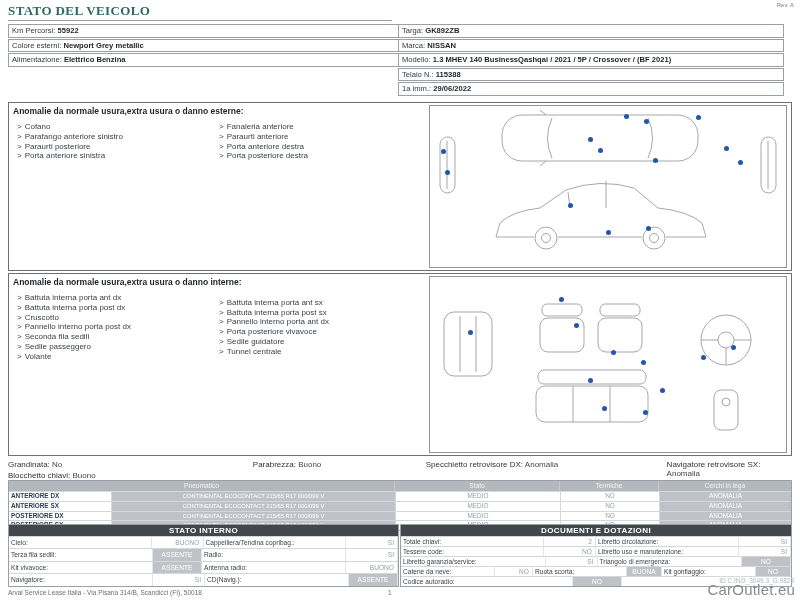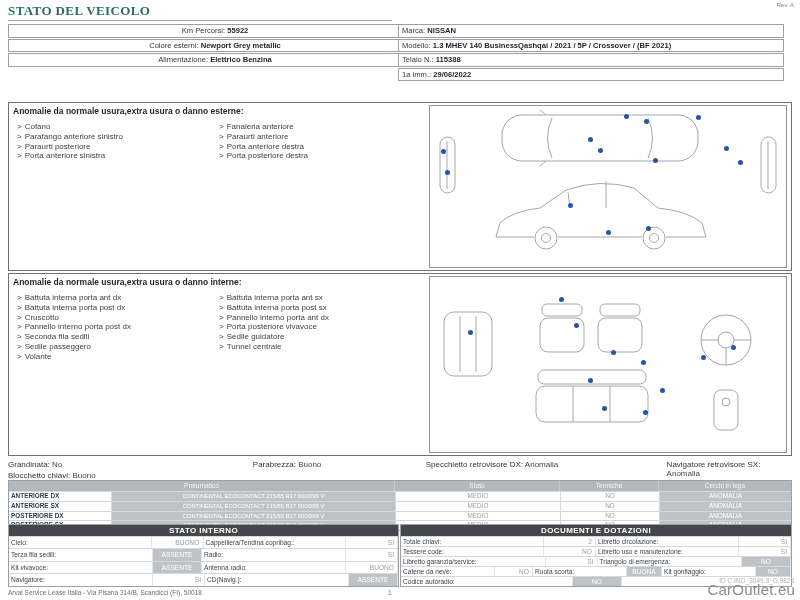--- a/index.html
+++ b/index.html
@@ -3,31 +3,31 @@
 <meta charset="utf-8">
 <style>
   html,body{margin:0;padding:0;background:#fff;}
   body{width:800px;height:600px;overflow:hidden;font-family:"Liberation Sans",sans-serif;position:relative;color:#2b2f33;}
   .page{position:absolute;inset:0;background:#fff;}
 
   .title{position:absolute;left:8px;top:3px;font-family:"Liberation Serif",serif;font-weight:bold;font-size:13px;letter-spacing:.4px;color:#2d6a5f;}
   .title-rule{position:absolute;left:8px;top:20px;width:384px;height:1px;background:#9aa0a5;}
   .rev{position:absolute;right:6px;top:2px;font-size:6px;color:#7a7f84;}
 
-  .fields-left{position:absolute;left:8px;top:24px;width:414px;text-align:center;}
+  .fields-left{position:absolute;left:8px;top:24px;width:414px;}
   .fields-right{position:absolute;left:398px;top:24px;width:386px;}
   .fieldbox{border:1px solid #9ba0a5;margin-bottom:1px;padding:1px 3px;font-size:7.6px;line-height:9.6px;background:#fff;}
   .flabel{color:#33383d;}
   .fvalue{font-weight:bold;color:#1e2226;}
 
   .anom{position:absolute;left:8px;width:782px;border:1px solid #6b7075;background:#fff;}
   .anom.ext{top:102px;height:167px;}
   .anom.int{top:273px;height:181px;}
   .anom-title{position:absolute;left:4px;top:3px;font-weight:bold;font-size:8.5px;color:#1f2326;}
-  .anom-cols{position:absolute;left:8px;top:19px;width:405px;display:flex;}
+  .anom-cols{position:absolute;left:8px;top:19px;width:405px;display:flex;align-items:center;}
   .alist{width:196px;margin-right:6px;}
   .aitem{font-size:8px;line-height:9.8px;color:#3a3f44;white-space:nowrap;}
   .pfx{margin-right:3px;color:#3a3f44;}
   .diagram{position:absolute;left:420px;top:2px;bottom:2px;width:356px;border:1px solid #8f959a;background:#fff;}
   .diagram svg{position:absolute;inset:0;width:100%;height:100%;}
   .dot{position:absolute;width:5px;height:5px;margin:-2px 0 0 -2px;border-radius:50%;background:#2456a8;}
 
   .sumrow{position:absolute;left:8px;top:460px;width:784px;display:flex;font-size:8px;color:#2f3337;gap:29px;}
   .sumrow .pair:nth-child(1){width:222px;}
   .sumrow .pair:nth-child(2){width:148px;}
@@ -76,20 +76,21 @@
   <div class="title">STATO DEL VEICOLO</div>
   <div class="title-rule"></div>
   <div class="rev">Rev. A</div>
 
   <div class="fields-left">
       <div class="fieldbox"><span class="flabel">Km Percorsi: </span><span class="fvalue">55922</span></div>
       <div class="fieldbox"><span class="flabel">Colore esterni: </span><span class="fvalue">Newport Grey metallic</span></div>
       <div class="fieldbox"><span class="flabel">Alimentazione: </span><span class="fvalue">Elettrico Benzina</span></div>
     </div>
   <div class="fields-right">
+      <div class="fieldbox"><span class="flabel">Targa: </span><span class="fvalue">GK892ZB</span></div>
       <div class="fieldbox"><span class="flabel">Marca: </span><span class="fvalue">NISSAN</span></div>
       <div class="fieldbox"><span class="flabel">Modello: </span><span class="fvalue">1.3 MHEV 140 BusinessQashqai / 2021 / 5P / Crossover / (BF 2021)</span></div>
       <div class="fieldbox"><span class="flabel">Telaio N.: </span><span class="fvalue">115388</span></div>
       <div class="fieldbox"><span class="flabel">1a imm.: </span><span class="fvalue">29/06/2022</span></div>
     </div>
 
   <section class="anom ext">
     <div class="anom-title">Anomalie da normale usura,extra usura o danno esterne:</div>
     <div class="anom-cols">
       <div class="alist">

